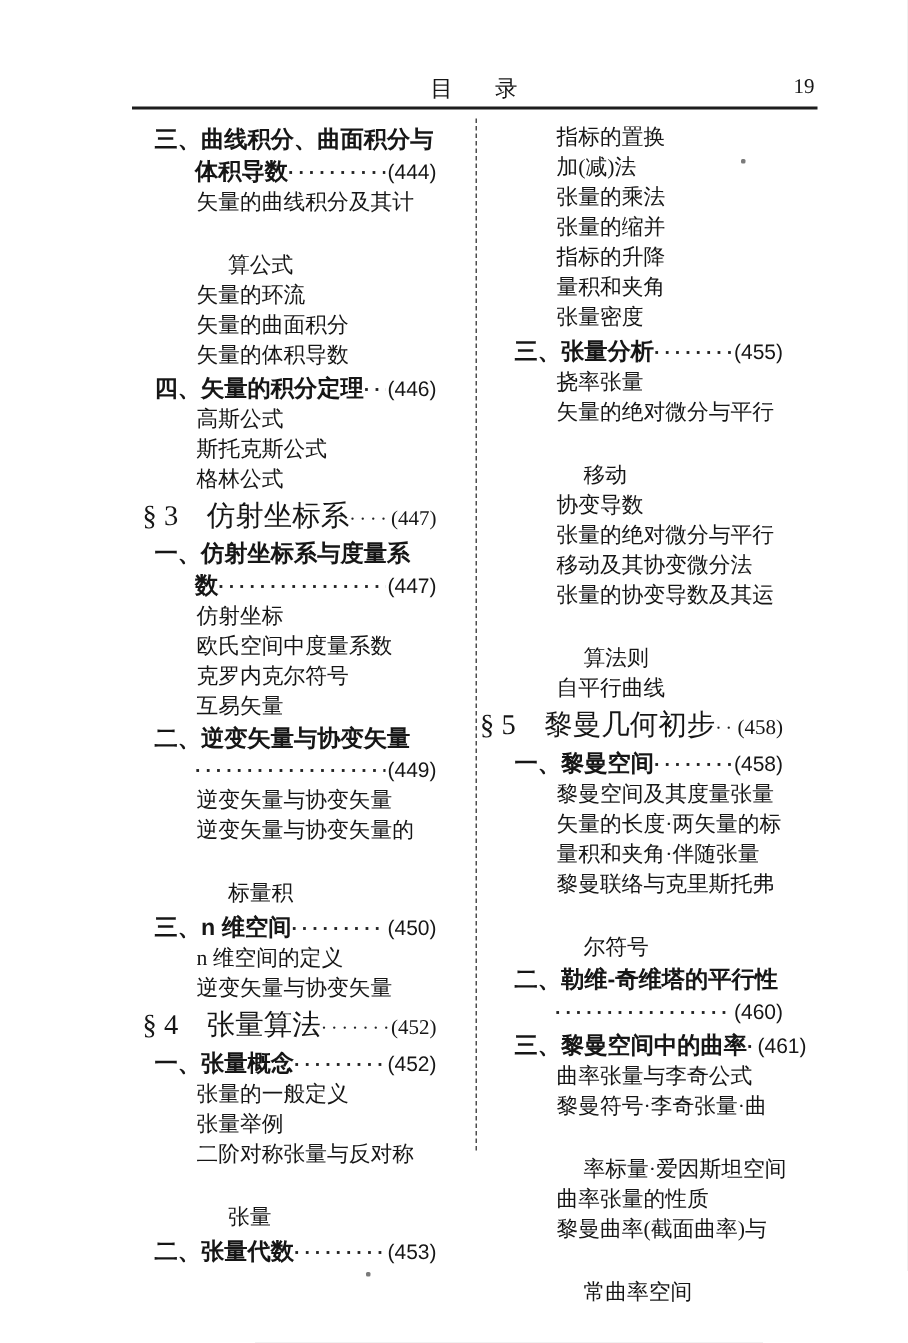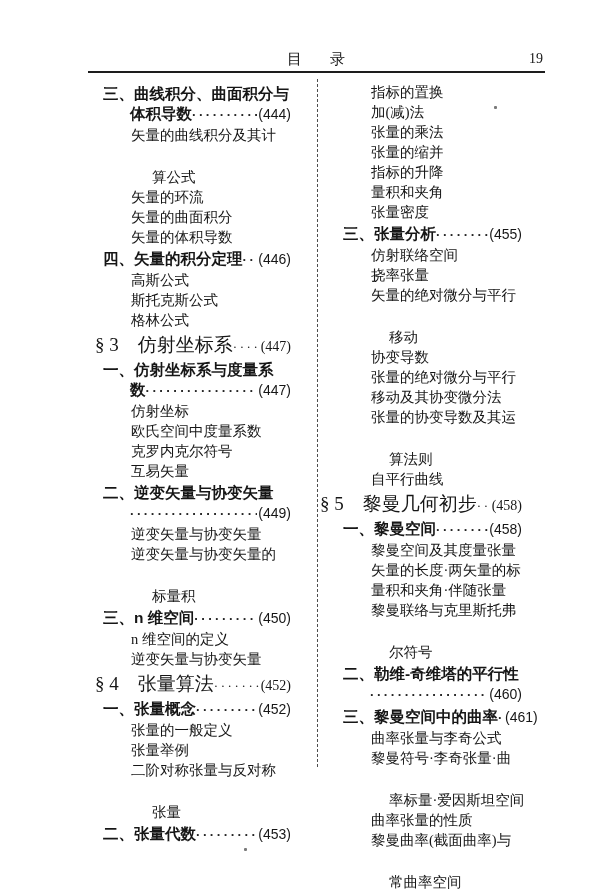--- a/index.html
+++ b/index.html
@@ -196,23 +196,20 @@
       </div>
       <div class="row sub">
         <span class="txt">张量密度</span>
       </div>
       <div class="row item">
         <span class="txt">三、张量分析</span>
         <span class="leader"></span>
         <span class="pg">(455)</span>
       </div>
       <div class="row sub">
-        <span class="txt">仿射联络空间</span>
-      </div>
-      <div class="row sub">
         <span class="txt">挠率张量</span>
       </div>
       <div class="row sub">
         <span class="txt">矢量的绝对微分与平行</span>
       </div>
       <div class="row sub-cont">
         <span class="txt">移动</span>
       </div>
       <div class="row sub">
         <span class="txt">协变导数</span>

